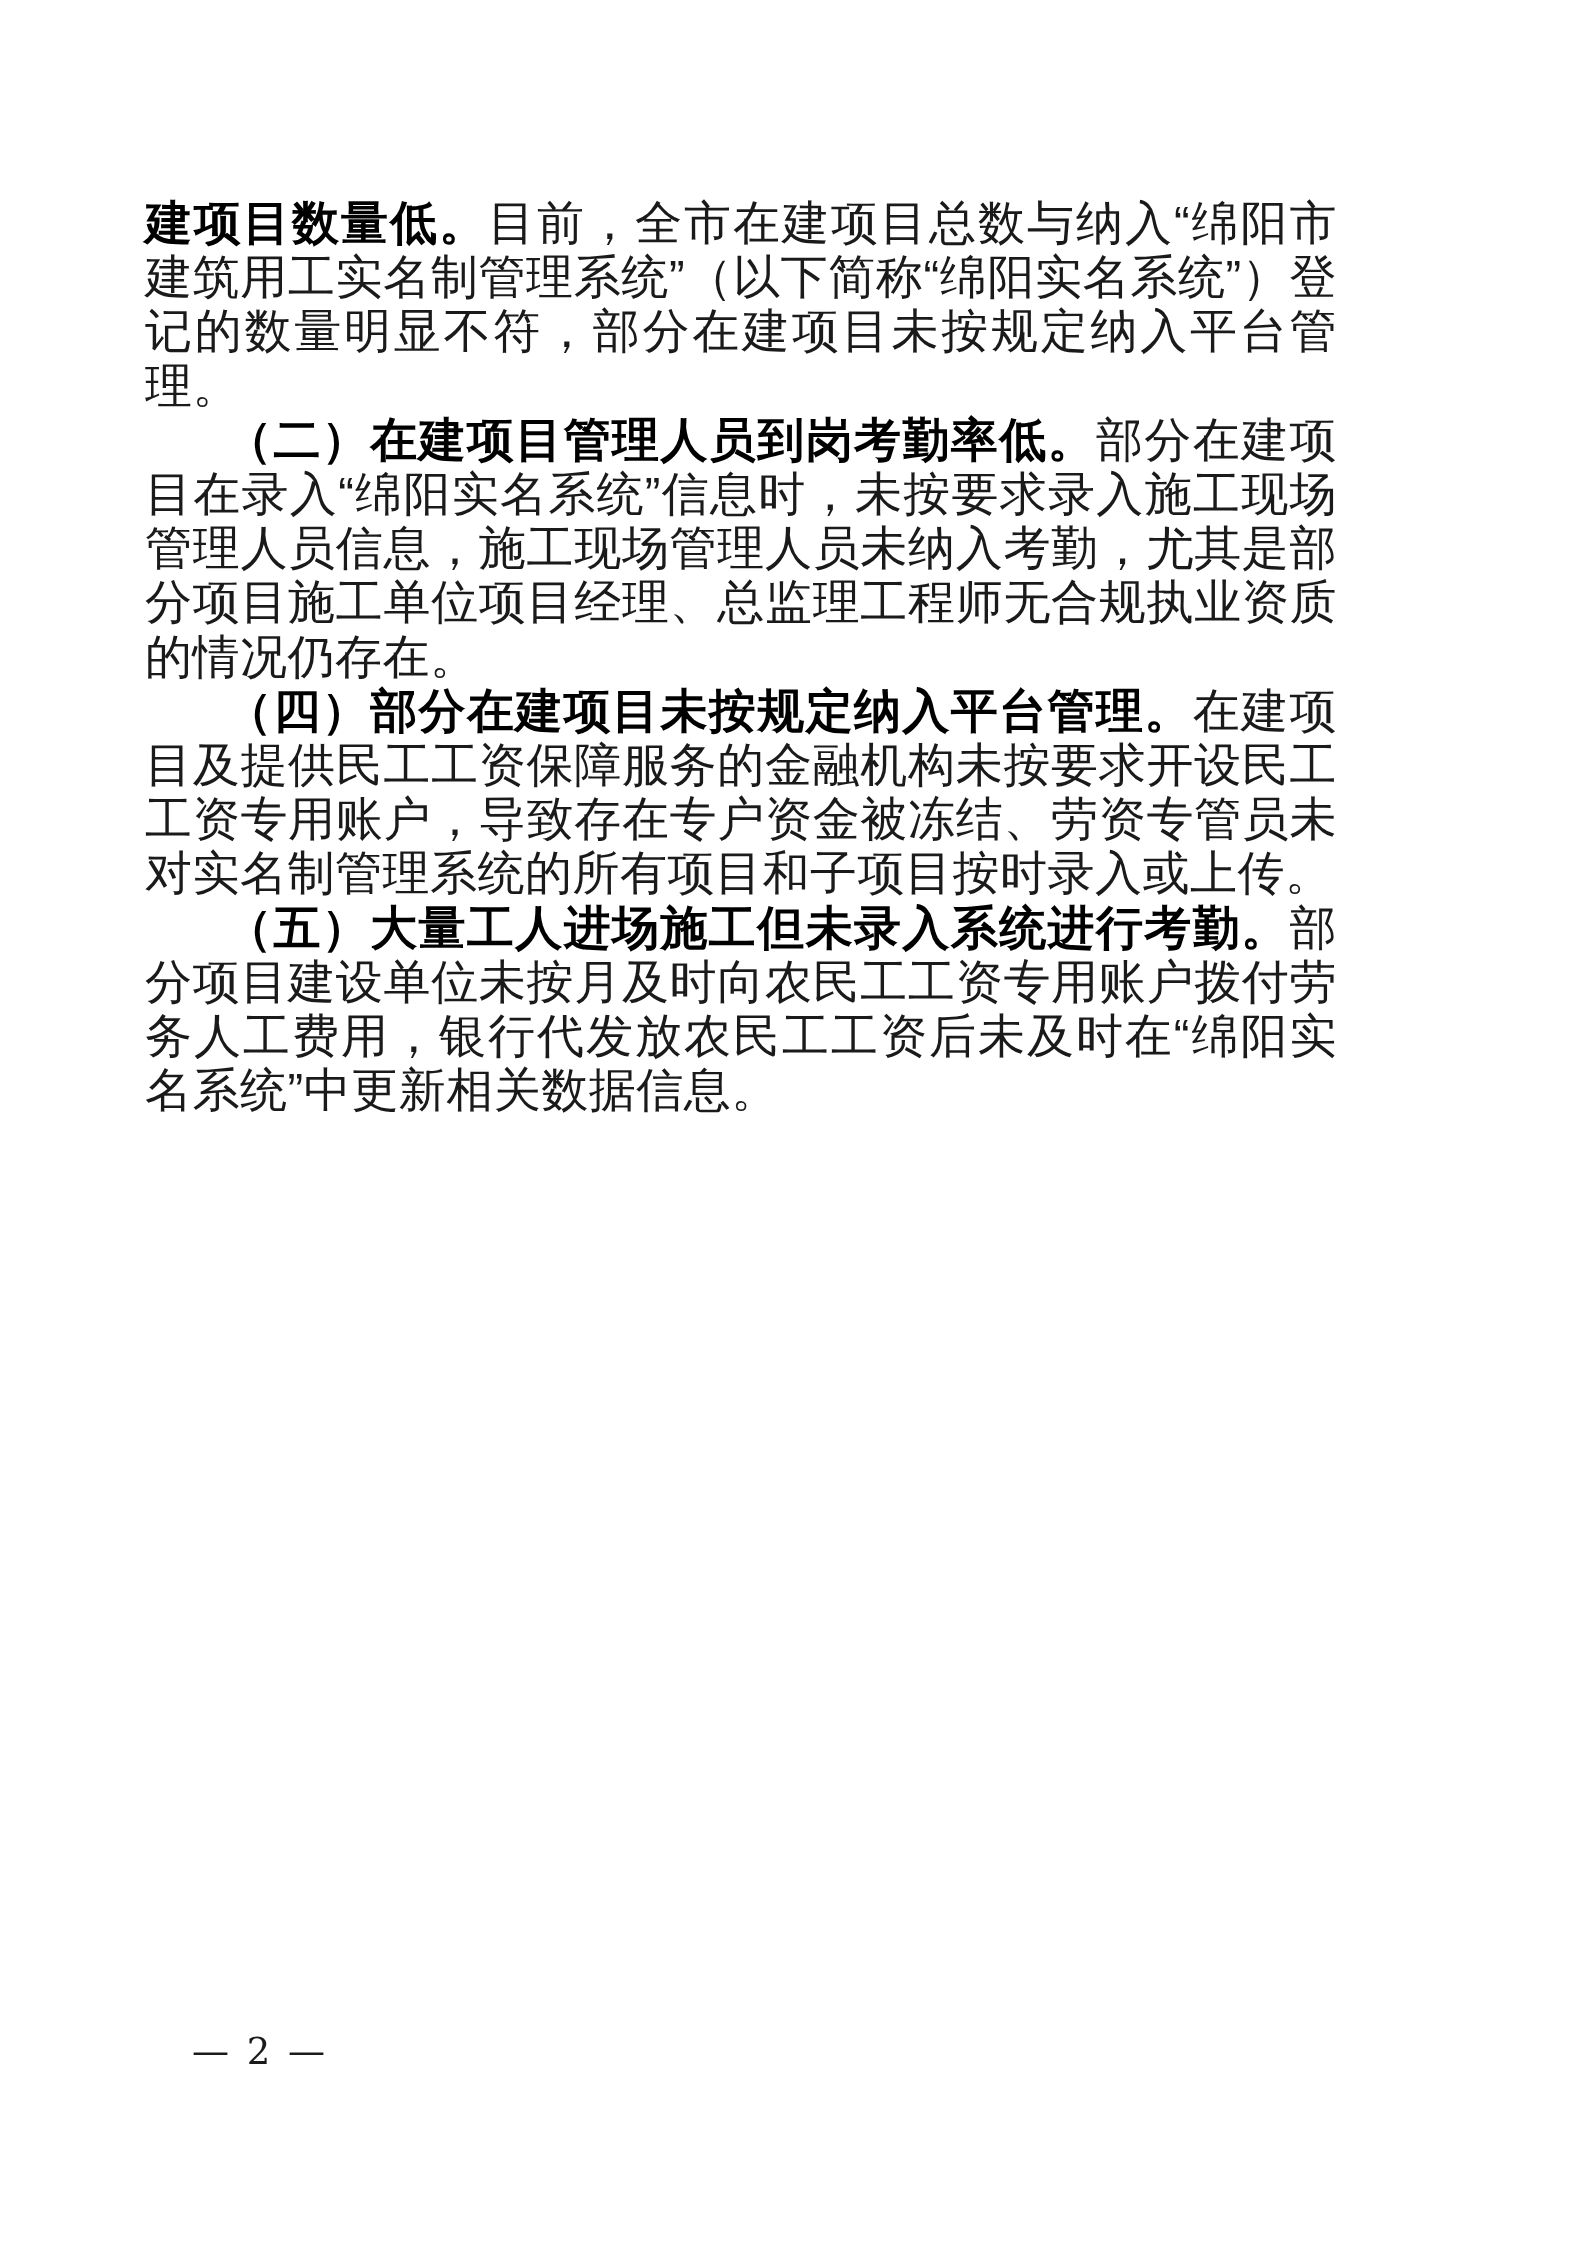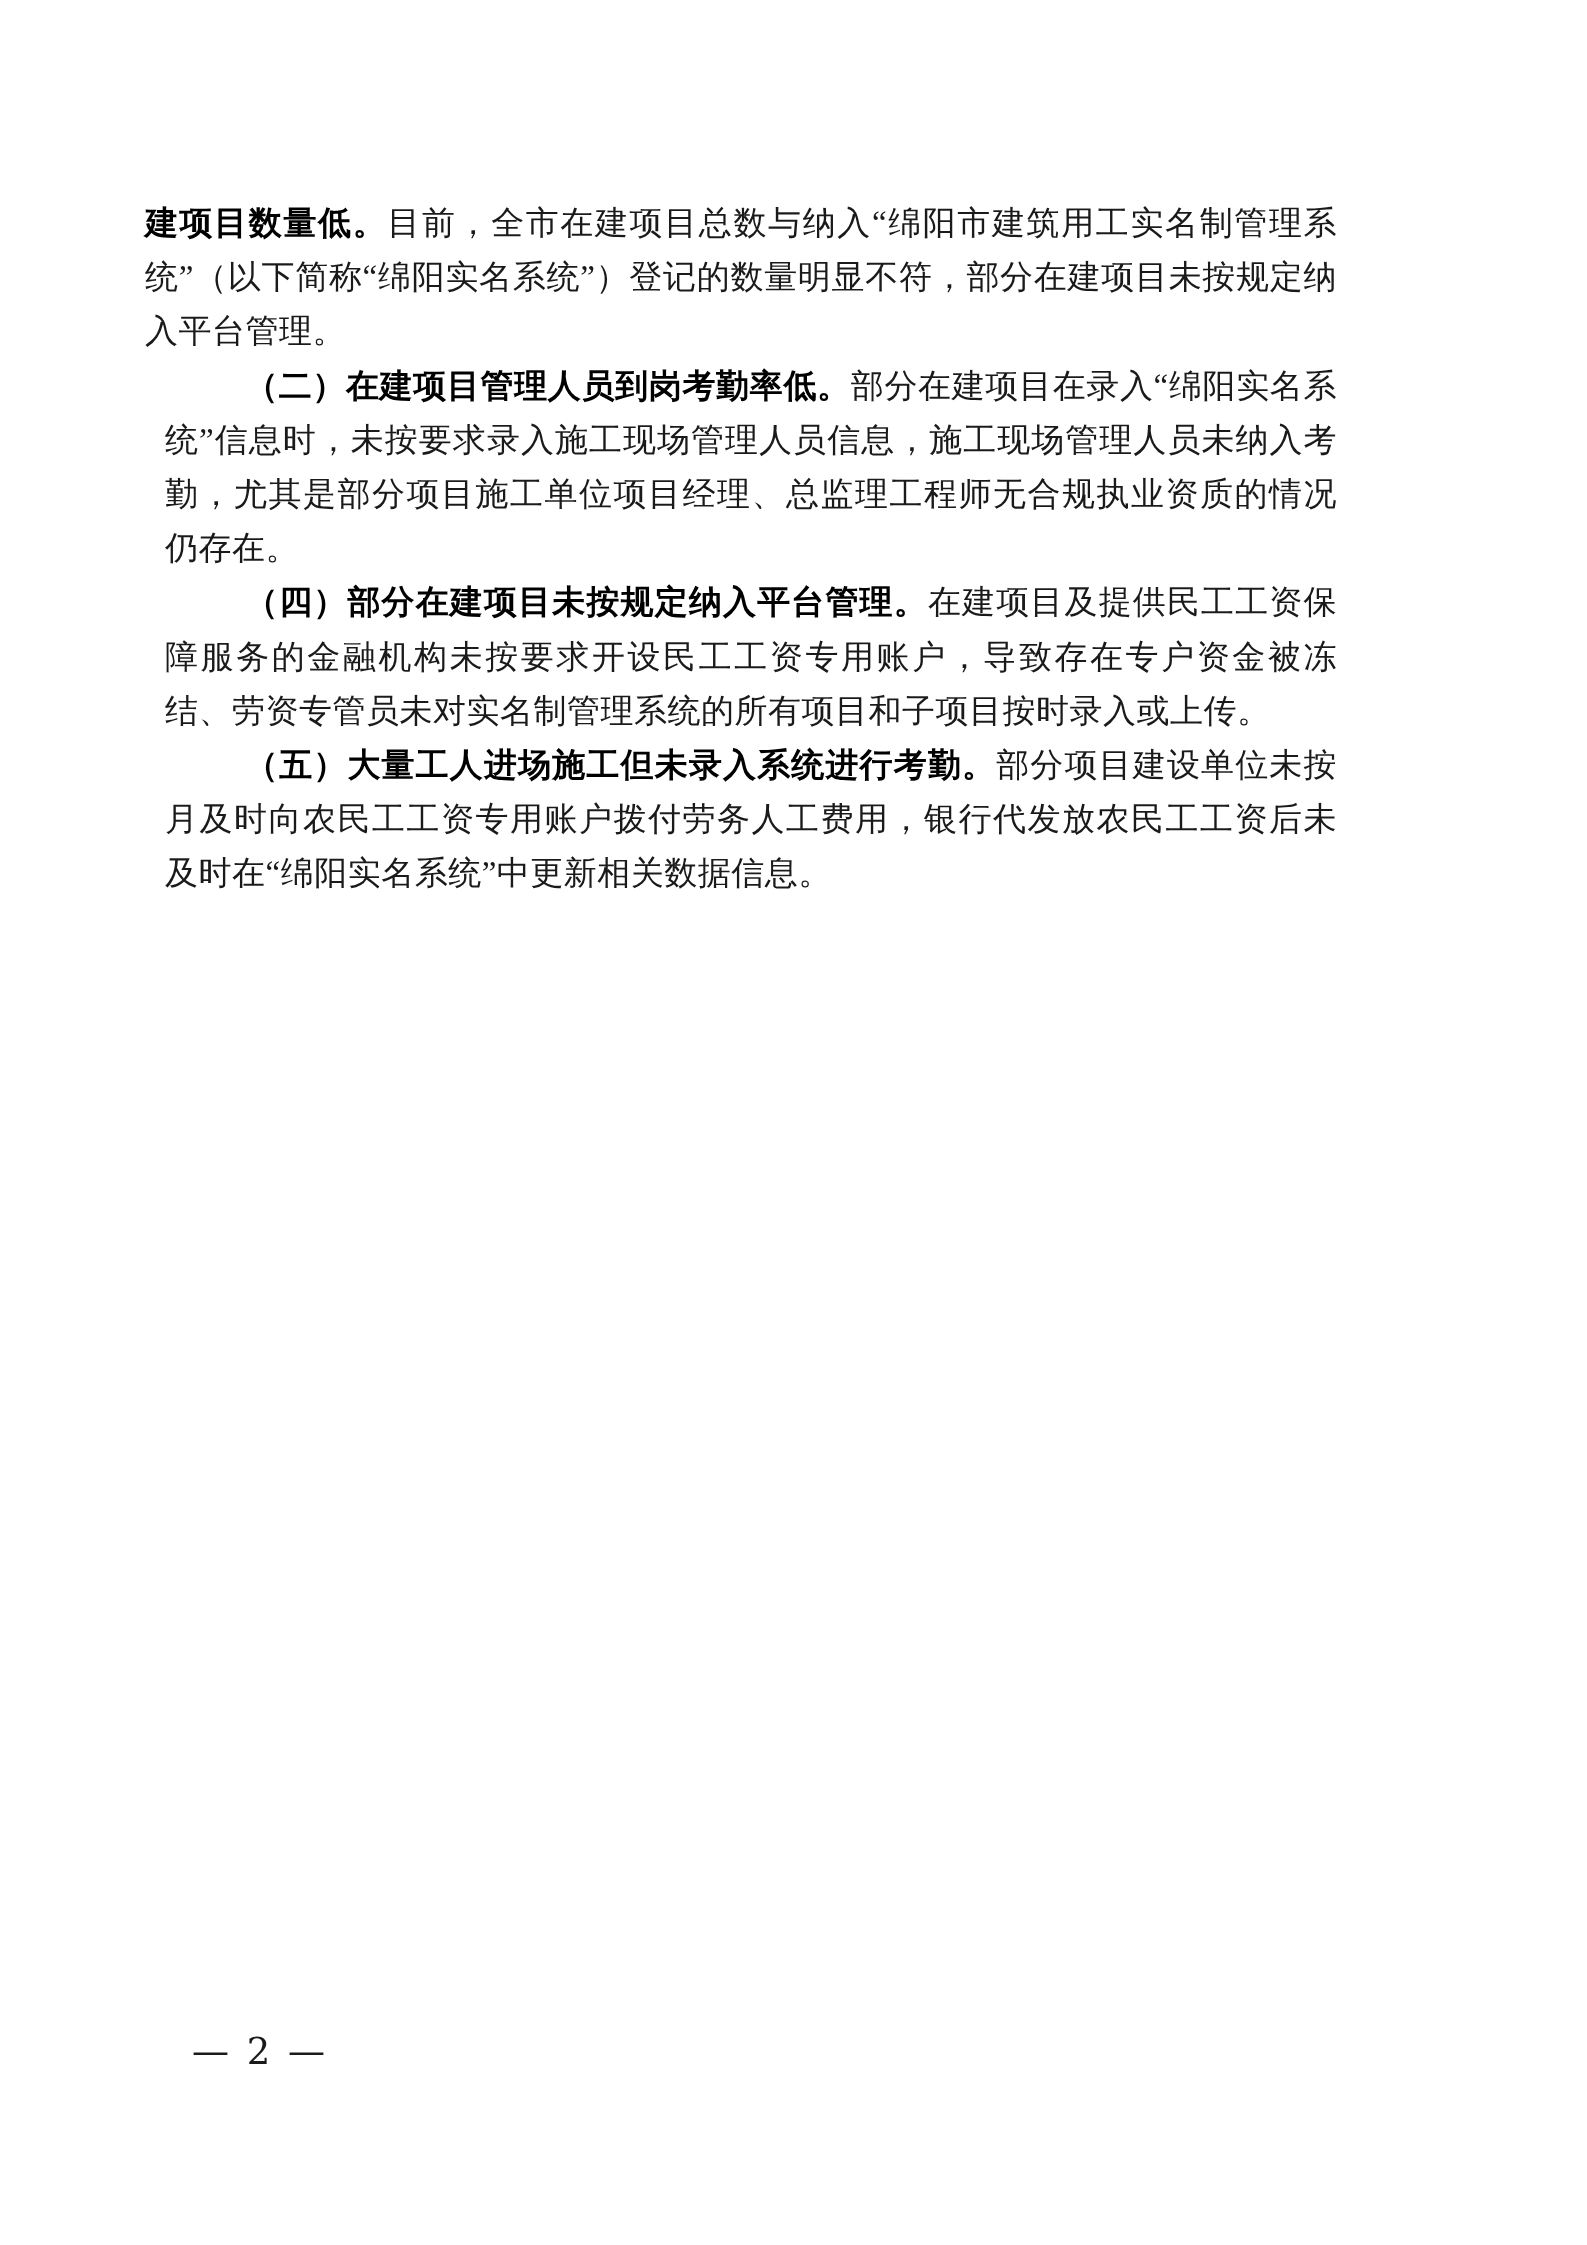--- a/index.html
+++ b/index.html
@@ -19,33 +19,32 @@
     box-sizing: border-box;
   }
   .content {
     position: absolute;
     left: 145px;
     top: 196px;
     width: 1192px;
   }
   .para {
     margin: 0 0 0 0;
-    font-size: 33px;
+    font-size: 47px;
     line-height: 54.2px;
     color: #1a1a1a;
     text-align: justify;
     text-justify: inter-ideograph;
     letter-spacing: 0.5px;
-    font-family: Liberation Serif, serif;
+    font-family: Liberation Sans, sans-serif;
     text-indent: 0;
     word-break: break-all;
   }
   .para.indent {
     text-indent: 80px;
-    margin-left: 20px;
   }
   .lead {
     font-weight: 700;
     letter-spacing: 0.5px;
     color: #000000;
   }
   .body-run {
     font-weight: 400;
   }
   .pagenum {

